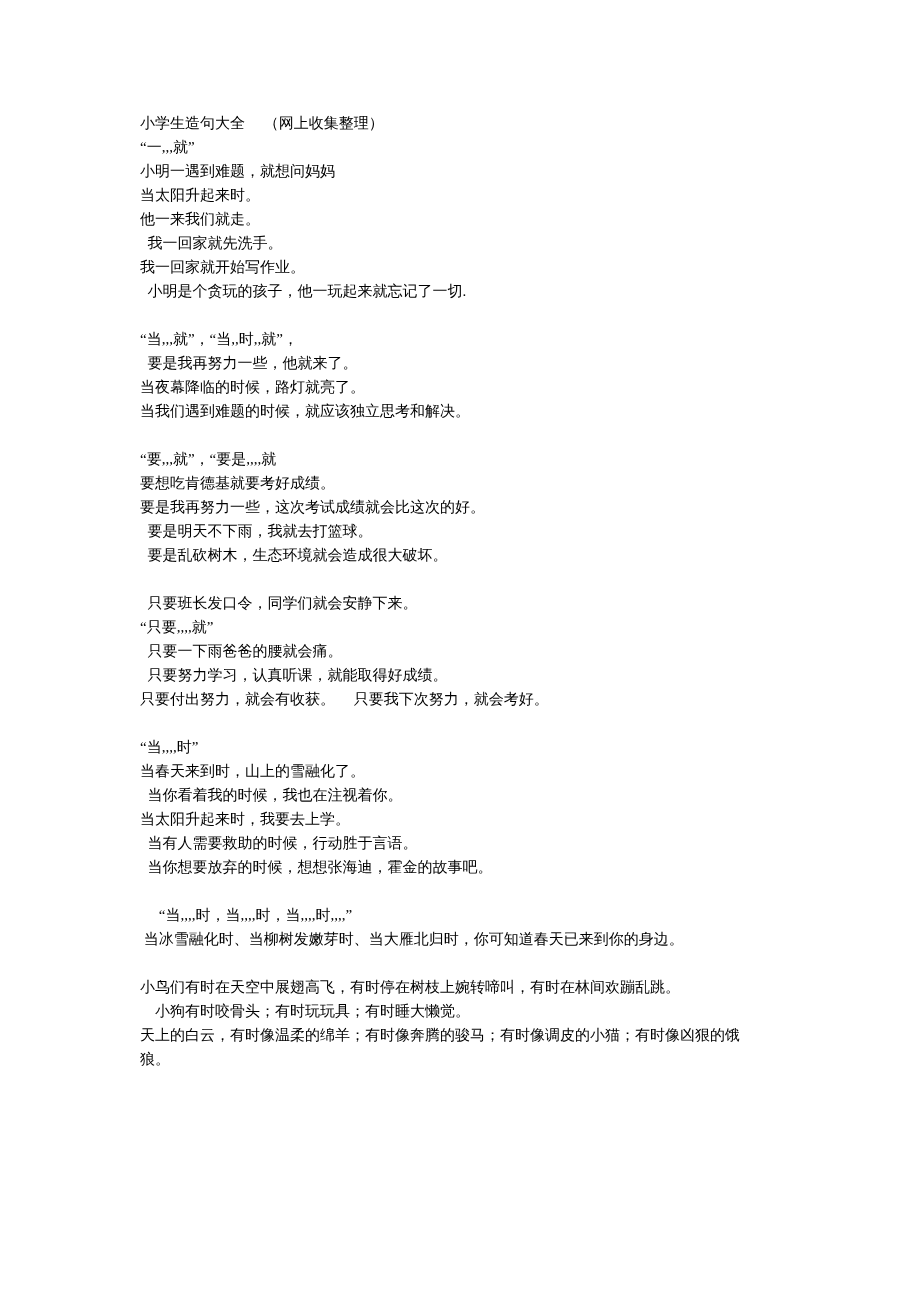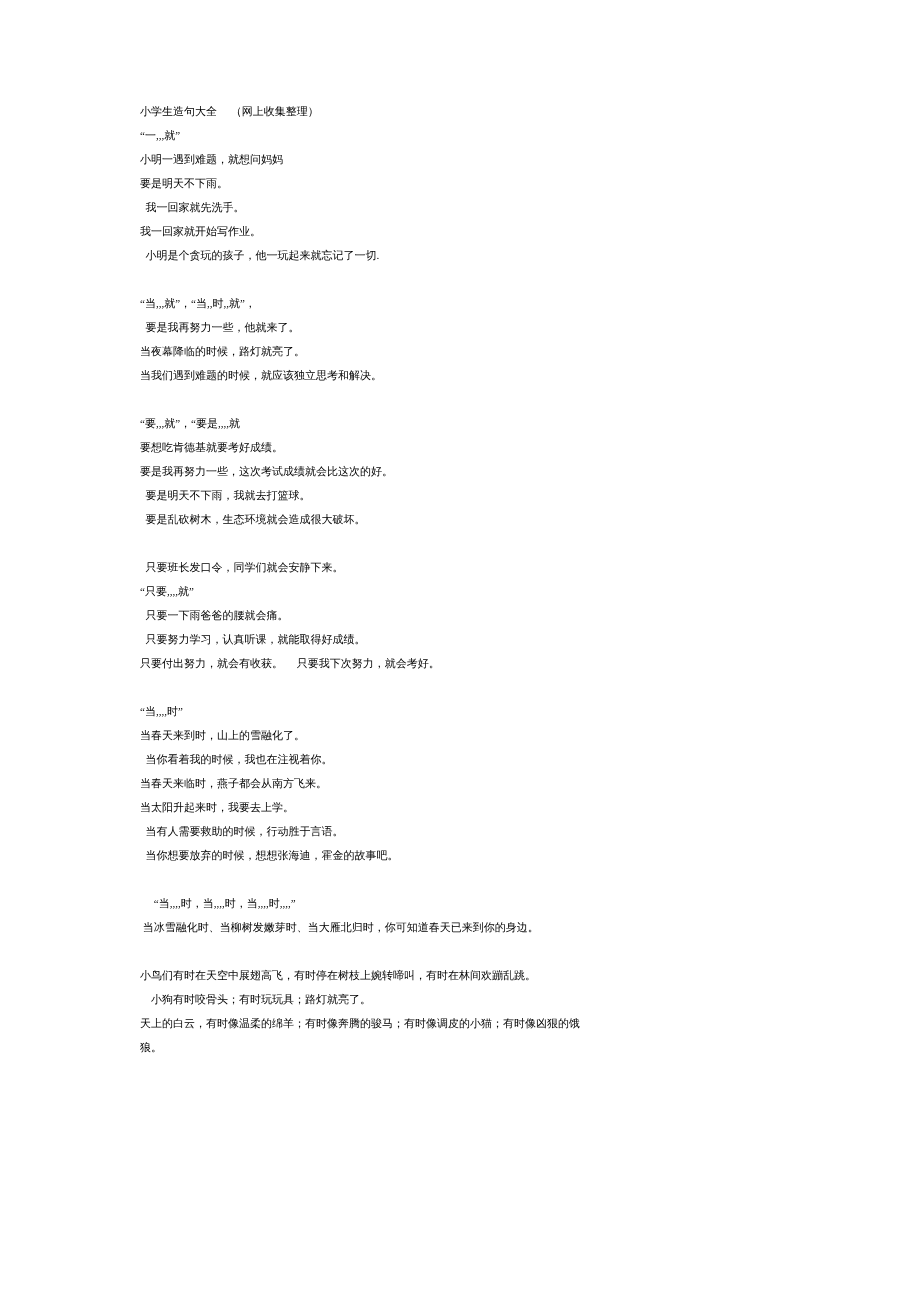--- a/index.html
+++ b/index.html
@@ -9,41 +9,42 @@
   }
   body {
     width: 920px;
     height: 1302px;
     position: relative;
     font-family: "Liberation Serif", "DejaVu Serif", serif;
     overflow: hidden;
   }
   .doc-page {
     position: absolute;
-    top: 99px;
+    top: 111px;
     left: 140px;
     width: 690px;
     color: #000000;
-    font-size: 11px;
+    font-size: 15px;
     line-height: 24px;
   }
   .line {
     min-height: 24px;
     white-space: pre-wrap;
     word-break: break-all;
   }
 </style>
 </head>
 <body>
 
 <main class="doc-page">
   <div class="line">小学生造句大全　 （网上收集整理）</div>
   <div class="line">“一,,,就”</div>
   <div class="line">小明一遇到难题，就想问妈妈</div>
-  <div class="line">要是明天不下雨。</div>
+  <div class="line">当太阳升起来时。</div>
+  <div class="line">他一来我们就走。</div>
   <div class="line">  我一回家就先洗手。</div>
   <div class="line">我一回家就开始写作业。</div>
   <div class="line">  小明是个贪玩的孩子，他一玩起来就忘记了一切.</div>
   <div class="line"></div>
   <div class="line">“当,,,就”，“当,,时,,就”，</div>
   <div class="line">  要是我再努力一些，他就来了。</div>
   <div class="line">当夜幕降临的时候，路灯就亮了。</div>
   <div class="line">当我们遇到难题的时候，就应该独立思考和解决。</div>
   <div class="line"></div>
   <div class="line">“要,,,就”，“要是,,,,就</div>
@@ -54,25 +55,24 @@
   <div class="line"></div>
   <div class="line">  只要班长发口令，同学们就会安静下来。</div>
   <div class="line">“只要,,,,就”</div>
   <div class="line">  只要一下雨爸爸的腰就会痛。</div>
   <div class="line">  只要努力学习，认真听课，就能取得好成绩。</div>
   <div class="line">只要付出努力，就会有收获。　 只要我下次努力，就会考好。</div>
   <div class="line"></div>
   <div class="line">“当,,,,时”</div>
   <div class="line">当春天来到时，山上的雪融化了。</div>
   <div class="line">  当你看着我的时候，我也在注视着你。</div>
-  <div class="line">当春天来临时，燕子都会从南方飞来。</div>
   <div class="line">当太阳升起来时，我要去上学。</div>
   <div class="line">  当有人需要救助的时候，行动胜于言语。</div>
   <div class="line">  当你想要放弃的时候，想想张海迪，霍金的故事吧。</div>
   <div class="line"></div>
   <div class="line">　 “当,,,,时，当,,,,时，当,,,,时,,,,”</div>
   <div class="line"> 当冰雪融化时、当柳树发嫩芽时、当大雁北归时，你可知道春天已来到你的身边。</div>
   <div class="line"></div>
   <div class="line">小鸟们有时在天空中展翅高飞，有时停在树枝上婉转啼叫，有时在林间欢蹦乱跳。</div>
-  <div class="line">　小狗有时咬骨头；有时玩玩具；路灯就亮了。</div>
+  <div class="line">　小狗有时咬骨头；有时玩玩具；有时睡大懒觉。</div>
   <div class="line">天上的白云，有时像温柔的绵羊；有时像奔腾的骏马；有时像调皮的小猫；有时像凶狠的饿</div>
   <div class="line">狼。</div>
 </main>
 
 </body></html>

